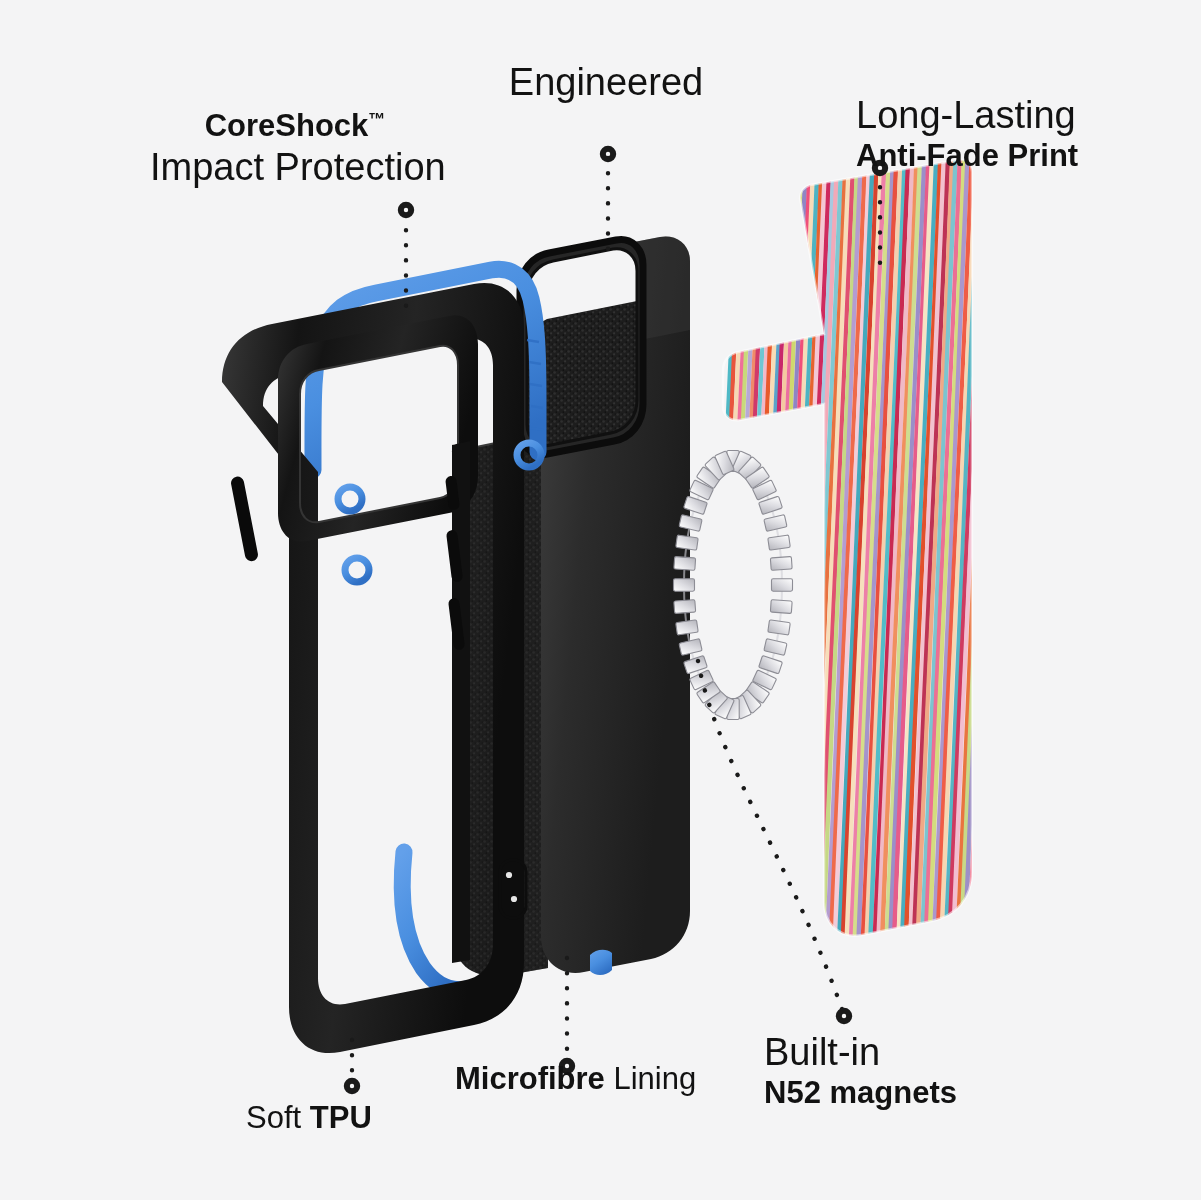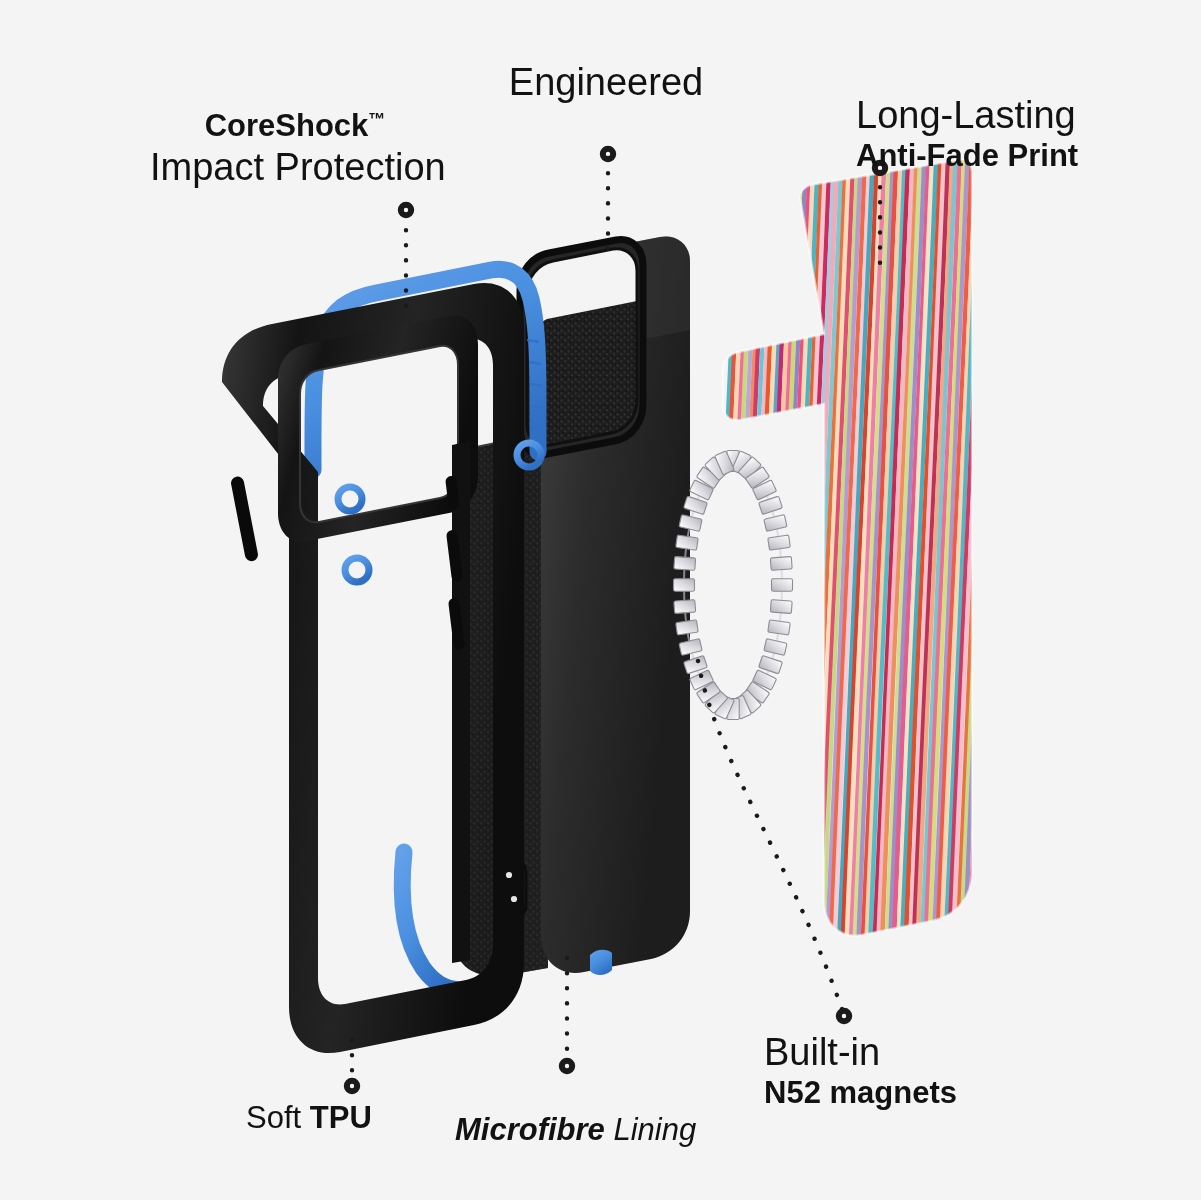--- a/index.html
+++ b/index.html
@@ -18,21 +18,21 @@
   .callout .l2{font-size:31px;font-weight:700;display:block;white-space:nowrap;}
   .callout.single{font-size:31px;white-space:nowrap;margin-left:14px;}
   .callout .lt{font-weight:400;}
   .callout .bd{font-weight:700;}
   .tm{font-size:17px;vertical-align:super;font-weight:700;}
 
   .c-coreshock{left:150px;top:108px;text-align:center;width:290px;}
   .c-poly{left:428px;top:60px;text-align:center;width:356px;}
   .c-fade{left:856px;top:76px;width:268px;margin-top:17px;}
   .c-tpu{left:232px;top:1100px;}
-  .c-micro{left:441px;top:1112px;font-style:italic;}
+  .c-micro{left:441px;top:1061px;}
   .c-n52{left:764px;top:1030px;text-align:left;width:230px;}
 </style>
 </head>
 <body>
 
 <div id="stage">
 
   <svg class="layer" viewBox="0 0 1201 1200">
     <defs>
       <linearGradient id="tpuG" x1="0" y1="0" x2="1" y2="0.3">

